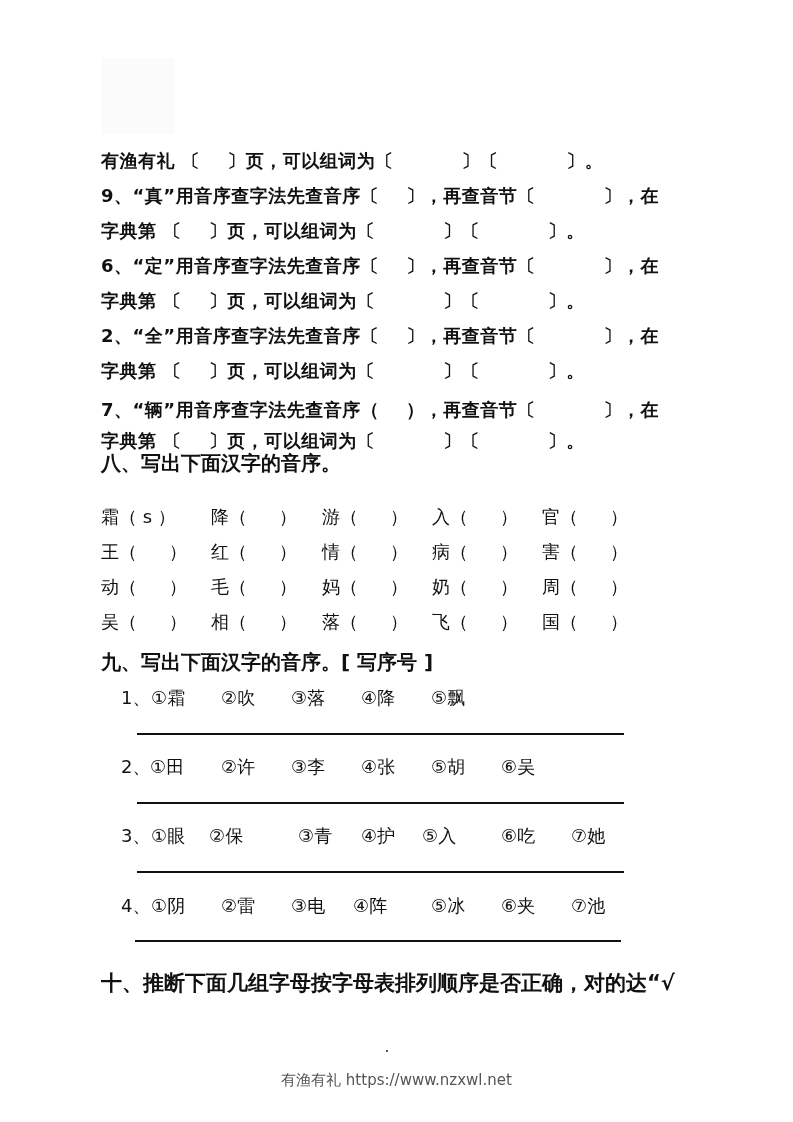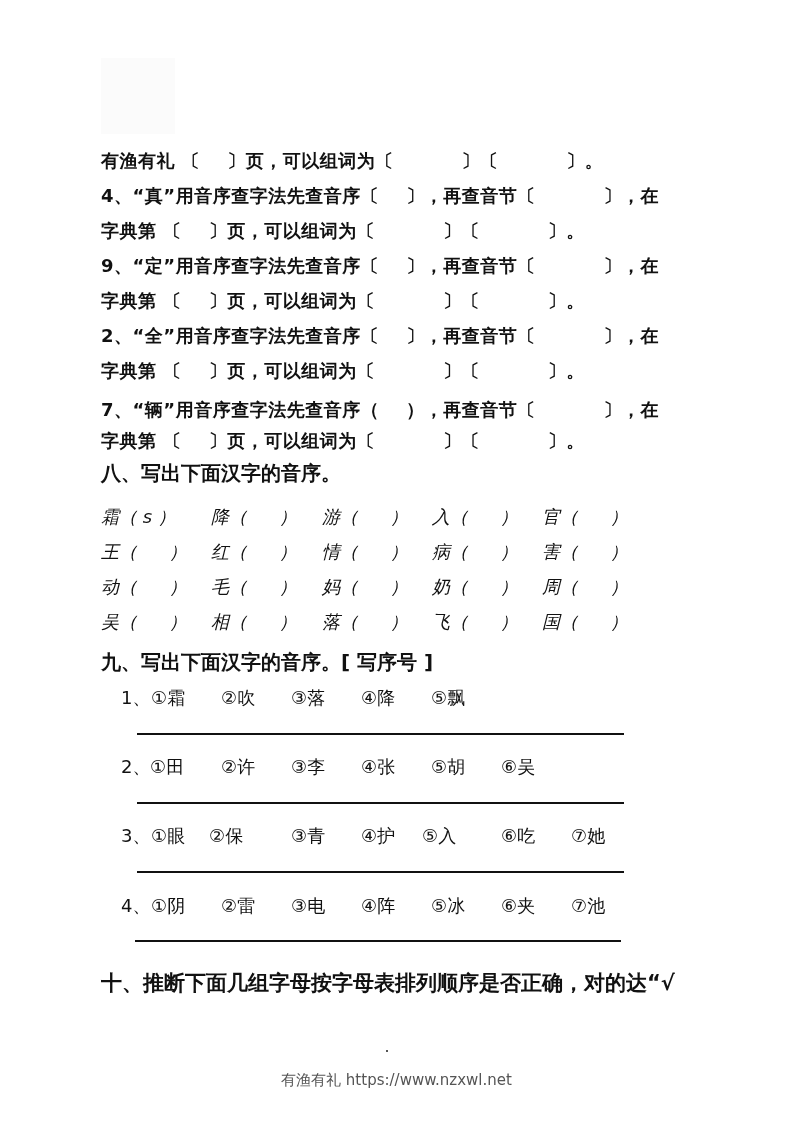--- a/index.html
+++ b/index.html
@@ -2,45 +2,45 @@
 <html><head>
 <meta charset="utf-8">
 <style>
   html, body { margin: 0; padding: 0; background: #ffffff; }
   body { width: 793px; height: 1122px; position: relative; overflow: hidden;
          font-family: "DejaVu Sans", "Liberation Sans", sans-serif; color: #111; }
   .ghost { position: absolute; left: 101px; top: 58px; width: 74px; height: 76px; background: #fbfbfb; }
   .line { position: absolute; left: 101px; font-size: 18px; font-weight: bold; white-space: pre; letter-spacing: 0.5px; }
   .heading { position: absolute; left: 101px; font-size: 20px; font-weight: bold; white-space: pre; }
   .grid-row { position: absolute; left: 101px; font-size: 18px; white-space: pre; height: 24px; }
-  .cell { position: absolute; top: 0; font-style: italic; }
+  .cell { position: absolute; top: 0; }
   .sub-item { position: absolute; left: 121px; font-size: 18px; white-space: pre; }
   .opt { position: absolute; top: 0; }
   .rule { position: absolute; height: 2px; background: #111; }
   .footer-dot { position: absolute; left: 386px; top: 1050px; width: 2px; height: 2px; background: #555; }
   .footer { position: absolute; left: 0; width: 793px; top: 1071px; text-align: center; font-size: 15px; color: #555; }
 </style>
 </head>
 <body>
 
 <div class="ghost"></div>
 
 <div>
   <div class="line" style="top:149px">有渔有礼 〔    〕页，可以组词为〔          〕〔          〕。</div>
-  <div class="line" style="top:184px">4、“真”用音序查字法先查音序〔    〕，再查音节〔          〕，在</div>
+  <div class="line" style="top:184px">9、“真”用音序查字法先查音序〔    〕，再查音节〔          〕，在</div>
   <div class="line" style="top:219px">字典第 〔    〕页，可以组词为〔          〕〔          〕。</div>
-  <div class="line" style="top:254px">9、“定”用音序查字法先查音序〔    〕，再查音节〔          〕，在</div>
+  <div class="line" style="top:254px">6、“定”用音序查字法先查音序〔    〕，再查音节〔          〕，在</div>
   <div class="line" style="top:289px">字典第 〔    〕页，可以组词为〔          〕〔          〕。</div>
   <div class="line" style="top:324px">2、“全”用音序查字法先查音序〔    〕，再查音节〔          〕，在</div>
   <div class="line" style="top:359px">字典第 〔    〕页，可以组词为〔          〕〔          〕。</div>
   <div class="line" style="top:398px">7、“辆”用音序查字法先查音序（    ），再查音节〔          〕，在</div>
   <div class="line" style="top:429px">字典第 〔    〕页，可以组词为〔          〕〔          〕。</div>
 </div>
 
-<div class="heading" style="top:460px">八、写出下面汉字的音序。</div>
+<div class="heading" style="top:450px">八、写出下面汉字的音序。</div>
 
 <div>
   <div class="grid-row" style="top:505px">
     <span class="cell" style="left:0"><span>霜</span>（ <span>s</span> ）</span>
     <span class="cell" style="left:110px"><span>降</span>（<span style="display:inline-block;width:32px"></span>）</span>
     <span class="cell" style="left:221px"><span>游</span>（<span style="display:inline-block;width:32px"></span>）</span>
     <span class="cell" style="left:331px"><span>入</span>（<span style="display:inline-block;width:32px"></span>）</span>
     <span class="cell" style="left:441px"><span>官</span>（<span style="display:inline-block;width:32px"></span>）</span>
   </div>
   <div class="grid-row" style="top:540px">
@@ -87,34 +87,34 @@
     <span class="opt" style="left:240px">④张</span>
     <span class="opt" style="left:310px">⑤胡</span>
     <span class="opt" style="left:380px">⑥吴</span>
   </div>
   <div class="rule" style="left:137px;top:802px;width:487px"></div>
 
   <div class="sub-item" style="top:824px;height:24px;width:560px">
     <span class="opt" style="left:0">3、</span>
     <span class="opt" style="left:30px">①眼</span>
     <span class="opt" style="left:88px">②保</span>
-    <span class="opt" style="left:170px">③青</span>
+    <span class="opt" style="left:177px">③青</span>
     <span class="opt" style="left:240px">④护</span>
     <span class="opt" style="left:301px">⑤入</span>
     <span class="opt" style="left:380px">⑥吃</span>
     <span class="opt" style="left:450px">⑦她</span>
   </div>
   <div class="rule" style="left:137px;top:871px;width:487px"></div>
 
   <div class="sub-item" style="top:894px;height:24px;width:560px">
     <span class="opt" style="left:0">4、</span>
     <span class="opt" style="left:30px">①阴</span>
     <span class="opt" style="left:100px">②雷</span>
     <span class="opt" style="left:170px">③电</span>
-    <span class="opt" style="left:240px">④阵</span>
+    <span class="opt" style="left:232px">④阵</span>
     <span class="opt" style="left:310px">⑤冰</span>
     <span class="opt" style="left:380px">⑥夹</span>
     <span class="opt" style="left:450px">⑦池</span>
   </div>
   <div class="rule" style="left:135px;top:940px;width:486px"></div>
 </div>
 
 <div class="heading" style="top:969px;font-size:21px">十、推断下面几组字母按字母表排列顺序是否正确，对的达“√</div>
 
 <div class="footer-dot"></div>

